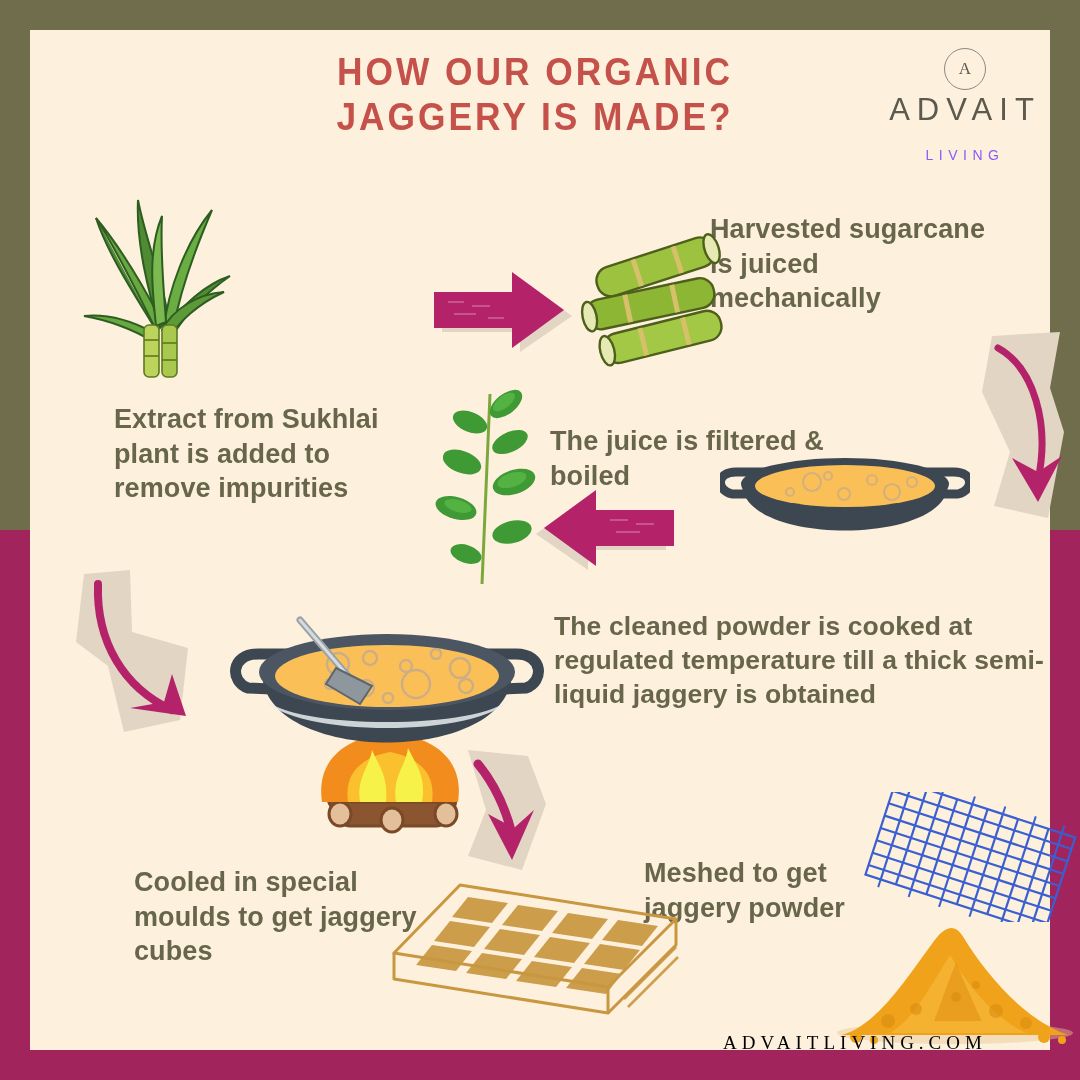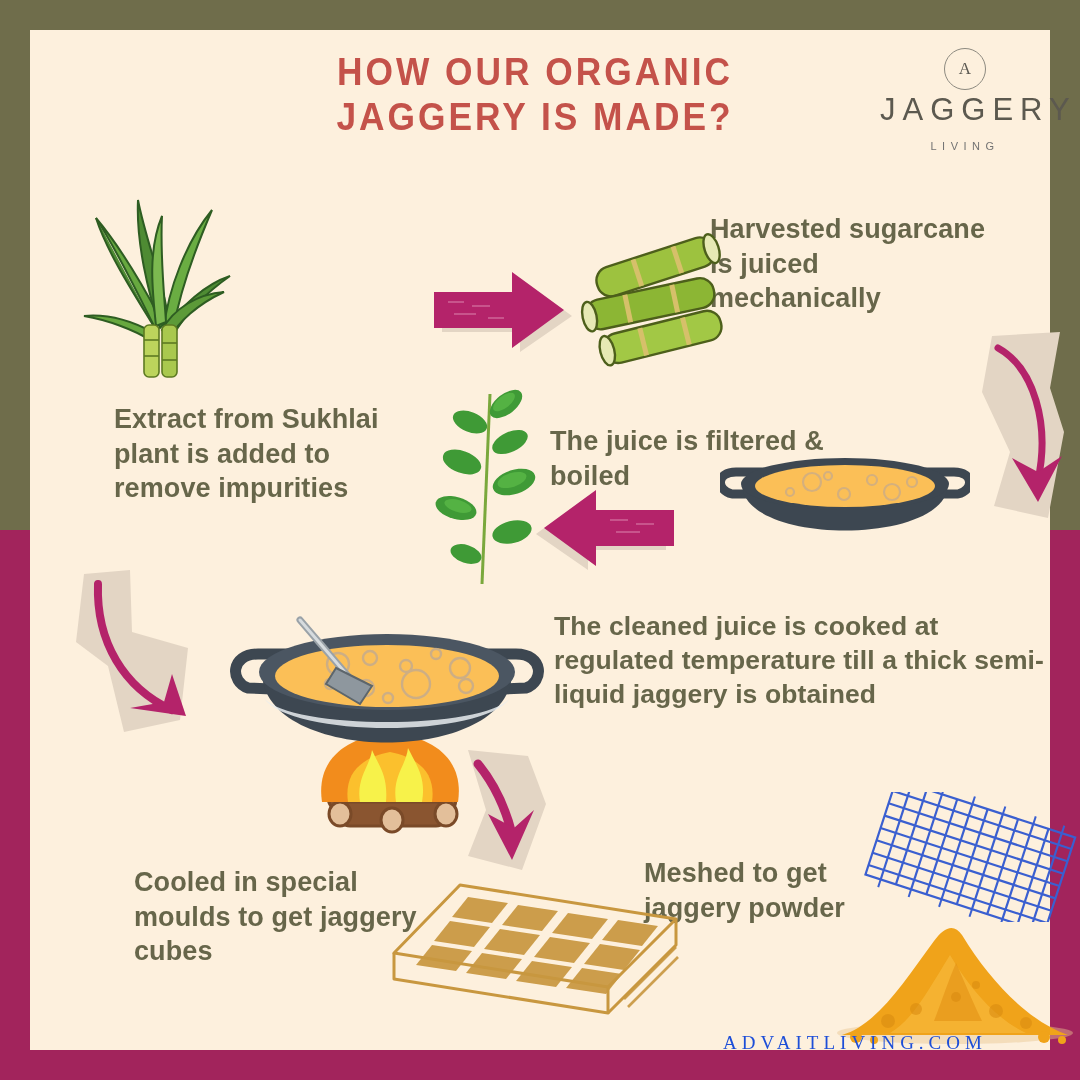--- a/index.html
+++ b/index.html
@@ -63,24 +63,24 @@
   }
   .logo-name {
     font-size: 31px;
     letter-spacing: 7px;
     color: #5c594f;
     font-family: "Liberation Sans", sans-serif;
     font-weight: 300;
     line-height: 1;
   }
   .logo-sub {
-    font-size: 11px;
+    font-size: 14px;
     letter-spacing: 5.5px;
-    margin-top: 15px;
-    color: #737373;
+    margin-top: 22px;
+    color: #8b5cf6;
     font-weight: 300;
   }
 
   
   .step-text {
     position: absolute;
     color: #67664a;
     font-weight: 700;
     line-height: 1.28;
     font-size: 27px;
@@ -93,21 +93,21 @@
   #txt-cooked   { left: 524px; top: 580px; width: 490px; font-size: 26.5px; }
   #txt-moulds   { left: 104px; top: 835px; width: 310px; }
   #txt-meshed   { left: 614px; top: 826px; width: 240px; }
 
   
   .site-url {
     position: absolute;
     left: 640px; top: 1002px;
     width: 370px;
     text-align: center;
-    color: #1d4ed8;
+    color: #000000;
     font-family: "Liberation Serif", serif;
     font-size: 19px;
     letter-spacing: 5px;
   }
 
   
   .art { position: absolute; }
 
   .sugarcane-plant { left: 48px;  top: 150px; width: 160px; height: 200px; }
   .cane-bundle     { left: 548px; top: 195px; width: 160px; height: 150px; }
@@ -131,28 +131,28 @@
 
   <div class="frame-top"></div>
   <div class="frame-bottom"></div>
 
   <div class="canvas">
 
     <div class="title">HOW OUR ORGANIC JAGGERY IS MADE?</div>
 
     <div class="logo">
       <div class="logo-mark">A</div>
-      <div class="logo-name">JAGGERY</div>
+      <div class="logo-name">ADVAIT</div>
       <div class="logo-sub">LIVING</div>
     </div>
 
     <div class="step-text" id="txt-juiced">Harvested sugarcane is juiced mechanically</div>
     <div class="step-text" id="txt-filtered">The juice is filtered &amp;  boiled</div>
     <div class="step-text" id="txt-sukhlai">Extract from Sukhlai plant is added to remove impurities</div>
-    <div class="step-text" id="txt-cooked">The cleaned juice is cooked at regulated temperature till a thick semi-liquid jaggery is obtained</div>
+    <div class="step-text" id="txt-cooked">The cleaned powder is cooked at regulated temperature till a thick semi-liquid jaggery is obtained</div>
     <div class="step-text" id="txt-meshed">Meshed to get jaggery powder</div>
     <div class="step-text" id="txt-moulds">Cooled in special moulds to get jaggery cubes</div>
 
     <div class="art sugarcane-plant">
       <svg viewBox="0 0 160 200" width="160" height="200">
         <g fill="none" stroke="#2e5d22" stroke-width="2">
           <path d="M78 150 C60 120 30 75 18 38" fill="#4e8b33"></path>
           <path d="M78 150 C62 118 40 72 18 38 C38 62 62 100 82 138 Z" fill="#67a83f" stroke="#2e5d22"></path>
           <path d="M82 148 C70 112 58 62 60 20 C68 62 88 110 90 140 Z" fill="#4e8b33" stroke="#2e5d22"></path>
           <path d="M86 148 C90 110 108 62 134 30 C116 72 102 112 96 146 Z" fill="#6aad42" stroke="#2e5d22"></path>

